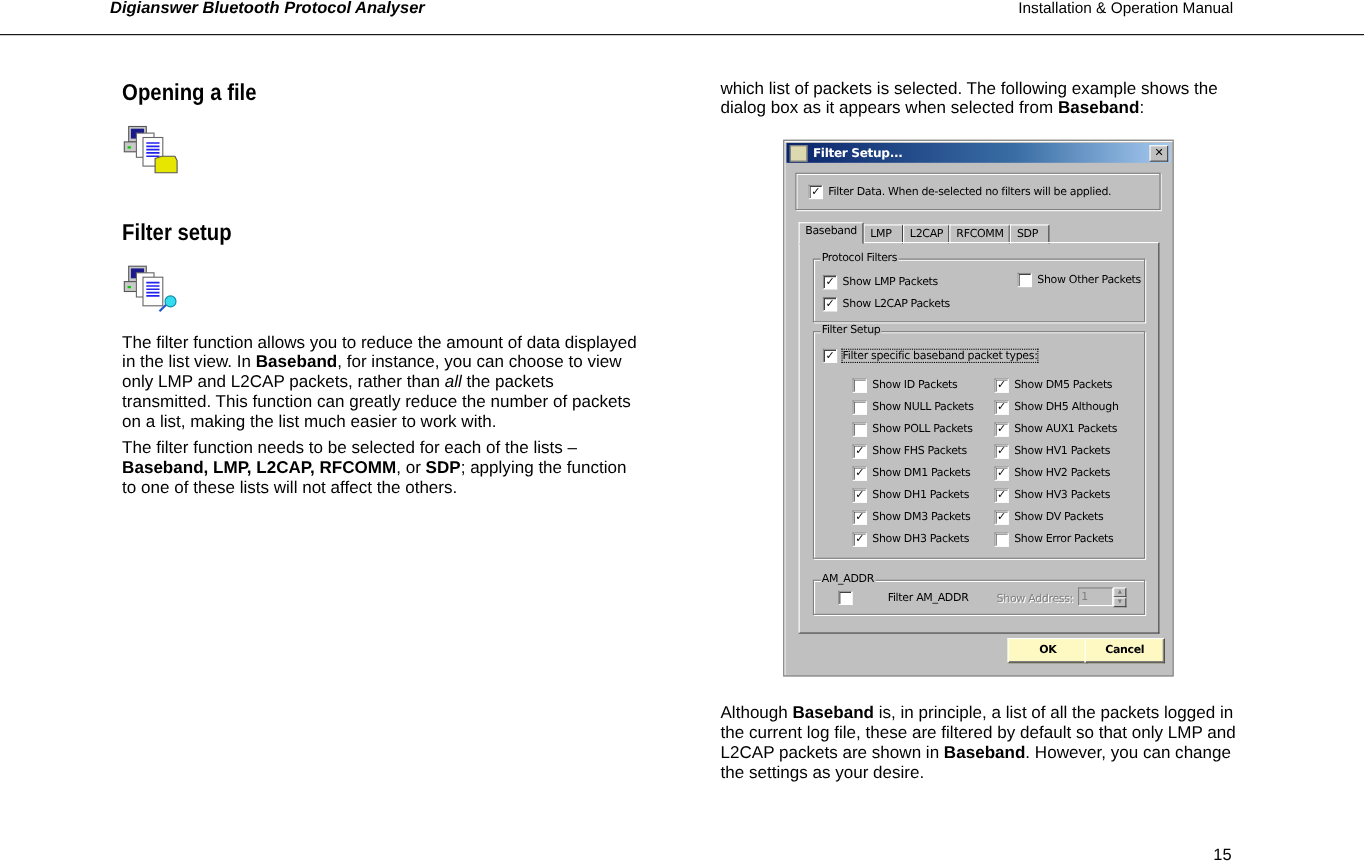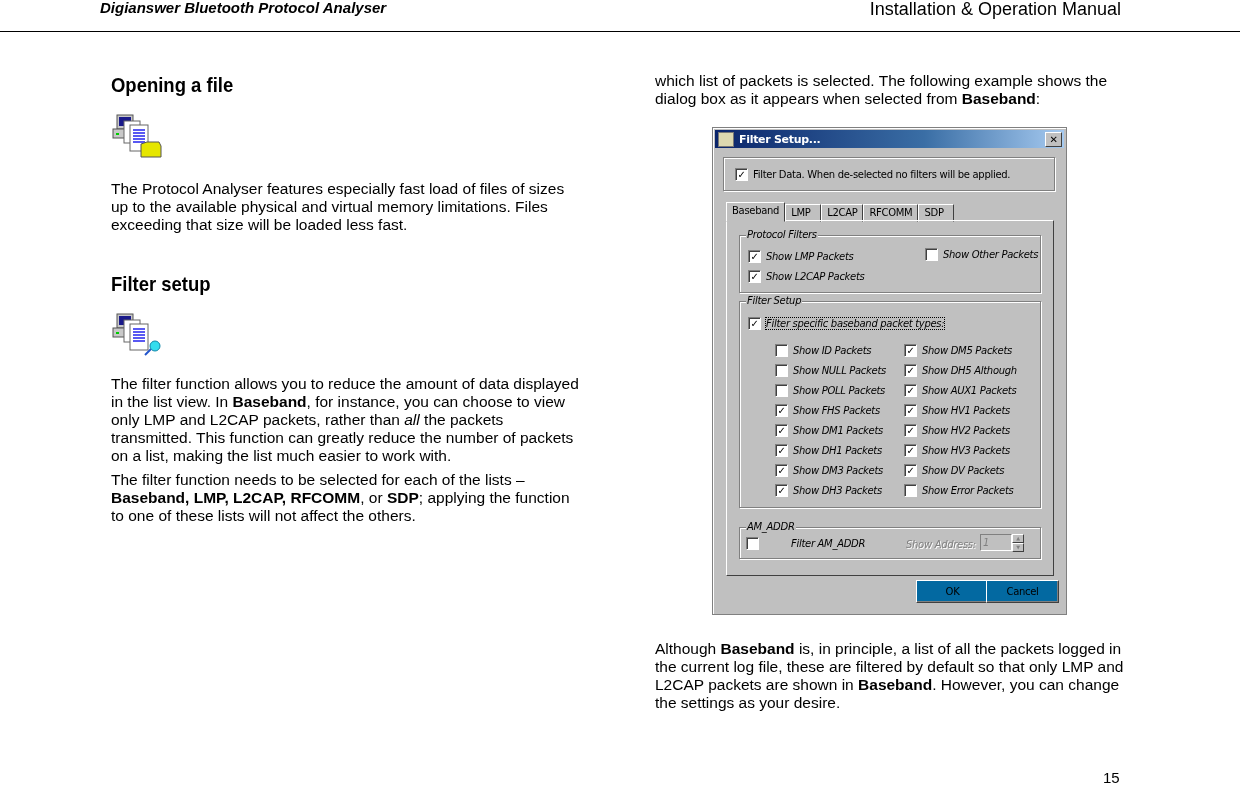--- a/index.html
+++ b/index.html
@@ -1,18 +1,18 @@
 <!DOCTYPE html>
 <html><head>
 <meta charset="utf-8">
 <style>
   html,body{margin:0;padding:0;background:#fff;}
   body{width:1240px;height:788px;position:relative;overflow:hidden;font-family:"Liberation Sans",sans-serif;color:#000;}
   .hdr-left{position:absolute;left:100px;top:-1px;font-size:15px;font-weight:bold;font-style:italic;}
-  .hdr-right{position:absolute;right:119px;top:-1px;font-size:18px;}
+  .hdr-right{position:absolute;right:119px;top:-1px;font-size:14px;}
   .hdr-rule{position:absolute;left:0;right:0;top:31px;height:0;border-top:1px solid #000;}
   .col{position:absolute;font-size:15.5px;line-height:18px;}
   .col-left{left:111px;top:76px;width:470px;}
   .col-right{left:655px;top:72px;width:480px;}
   h2{font-family:"Liberation Sans",sans-serif;font-weight:bold;font-size:21px;margin:0;letter-spacing:0;transform:scaleX(0.88);transform-origin:left;}
   p{margin:0;}
   .icon-box{width:56px;height:50px;position:relative;}
   .pagenum{position:absolute;left:1103px;top:769px;font-size:15px;}
 
   
@@ -20,22 +20,22 @@
   .titlebar{height:18px;margin:2px 2px 0 2px;background:linear-gradient(90deg,#0a246a,#3a6ea5 60%,#a6caf0);color:#fff;font-weight:bold;font-size:11px;display:flex;align-items:center;}
   .titlebar .ti{width:14px;height:13px;margin:0 5px 0 3px;background:#dcd8b0;border:1px solid #777;position:relative;}
   .titlebar .close{margin-left:auto;margin-right:2px;width:15px;height:13px;background:#c0c0c0;border:1px solid;border-color:#fff #404040 #404040 #fff;color:#000;font-size:10px;display:flex;align-items:center;justify-content:center;font-weight:bold;}
   .cb{display:inline-block;width:11px;height:11px;background:#fff;border:1px solid;border-color:#808080 #fff #fff #808080;box-shadow:inset 1px 1px 0 #404040;vertical-align:middle;position:relative;font-size:10px;line-height:11px;text-align:center;font-weight:bold;}
   .row{position:absolute;display:flex;align-items:center;gap:5px;white-space:nowrap;}
   .group{position:absolute;border:1px solid #808080;box-shadow:1px 1px 0 #fff inset, 1px 1px 0 #fff;}
   .legend{position:absolute;top:-7px;left:6px;background:#c0c0c0;padding:0 1px;}
   .tabs{position:absolute;left:13px;top:74px;display:flex;}
   .tab{height:16px;padding:0 5px;border:1px solid;border-color:#fff #404040 transparent #fff;margin-top:2px;line-height:16px;}
   .tab.active{margin-top:0;height:18px;position:relative;z-index:2;background:#c0c0c0;}
-  .tabpanel{position:absolute;left:13px;top:92px;width:326px;height:354px;border:1px solid;border-color:#fff #404040 #404040 #fff;font-style:italic;}
-  .btn{position:absolute;width:71px;height:21px;background:#0369a1;border:1px solid;border-color:#fff #404040 #404040 #fff;box-shadow:inset -1px -1px 0 #808080;display:flex;align-items:center;justify-content:center;}
+  .tabpanel{position:absolute;left:13px;top:92px;width:326px;height:354px;border:1px solid;border-color:#fff #404040 #404040 #fff;}
+  .btn{position:absolute;width:71px;height:21px;background:#fef9c3;border:1px solid;border-color:#fff #404040 #404040 #fff;box-shadow:inset -1px -1px 0 #808080;display:flex;align-items:center;justify-content:center;font-weight:bold;}
   .disabled{color:#808080;text-shadow:1px 1px 0 #fff;}
   .spin{position:absolute;left:265px;top:9px;display:flex;}
   .spin .val{width:28px;height:15px;background:#c0c0c0;border:1px solid;border-color:#808080 #fff #fff #808080;color:#808080;padding-left:2px;line-height:15px;}
   .spin .arr{width:12px;display:flex;flex-direction:column;}
   .spin .arr div{height:7px;border:1px solid;border-color:#fff #404040 #404040 #fff;font-size:5px;line-height:6px;text-align:center;color:#808080;}
 </style>
 </head>
 <body>
 
 <div class="hdr-left">Digianswer Bluetooth Protocol Analyser</div>
@@ -55,21 +55,20 @@
       <g stroke="#2222ee" stroke-width="1.5">
           <line x1="22" y1="18" x2="34" y2="18"></line>
           <line x1="22" y1="21" x2="34" y2="21"></line>
           <line x1="22" y1="24" x2="34" y2="24"></line>
           <line x1="22" y1="27" x2="34" y2="27"></line>
           <line x1="22" y1="30" x2="34" y2="30"></line>
         </g>
       <path d="M30 32 L36 30 L48 30 L50 34 L50 45 L30 45 Z" fill="#e6e600" stroke="#555"></path>
     </svg>
   </div>
-  <p style="margin-top:18px;">The Protocol Analyser features especially fast load of files of sizes up to the available physical and virtual memory limitations. Files exceeding that size will be loaded less fast.</p>
 
   <h2 style="margin-top:41px;">Filter setup</h2>
   <div class="icon-box" style="margin-top:18px;">
     <svg width="56" height="50" viewBox="0 0 56 50">
       <rect x="6" y="3" width="16" height="14" fill="#c8c8c8" stroke="#555"></rect>
       <rect x="8" y="5" width="12" height="9" fill="#1a1a8a"></rect>
       <rect x="2" y="17" width="22" height="9" fill="#c8c8c8" stroke="#555"></rect>
       <rect x="5" y="21" width="3" height="2" fill="#0c0"></rect>
       <rect x="13" y="9" width="16" height="22" fill="#fff" stroke="#666"></rect>
       <rect x="19" y="13" width="18" height="26" fill="#fff" stroke="#666"></rect>
@@ -202,21 +201,21 @@
           </div>
           <div class="row" style="left: 164px; top: 182px;">
             <span class="cb"></span>
             <span>Show Error Packets</span>
           </div>
         </div>
     </div>
 
     <div class="group" style="left:12px;top:306px;width:300px;height:30px;">
       <span class="legend">AM_ADDR</span>
-      <div class="row" style="left:6px;top:9px;gap:32px;">
+      <div class="row" style="left:22px;top:9px;gap:32px;">
           <span class="cb"></span>
           <span>Filter AM_ADDR</span>
         </div>
       <span class="disabled" style="position:absolute;left:166px;top:11px;">Show Address:</span>
       <div class="spin" style="left:240px;top:6px;">
         <div class="val">1</div>
         <div class="arr">
             <div>▲</div>
             <div>▼</div>
           </div>

